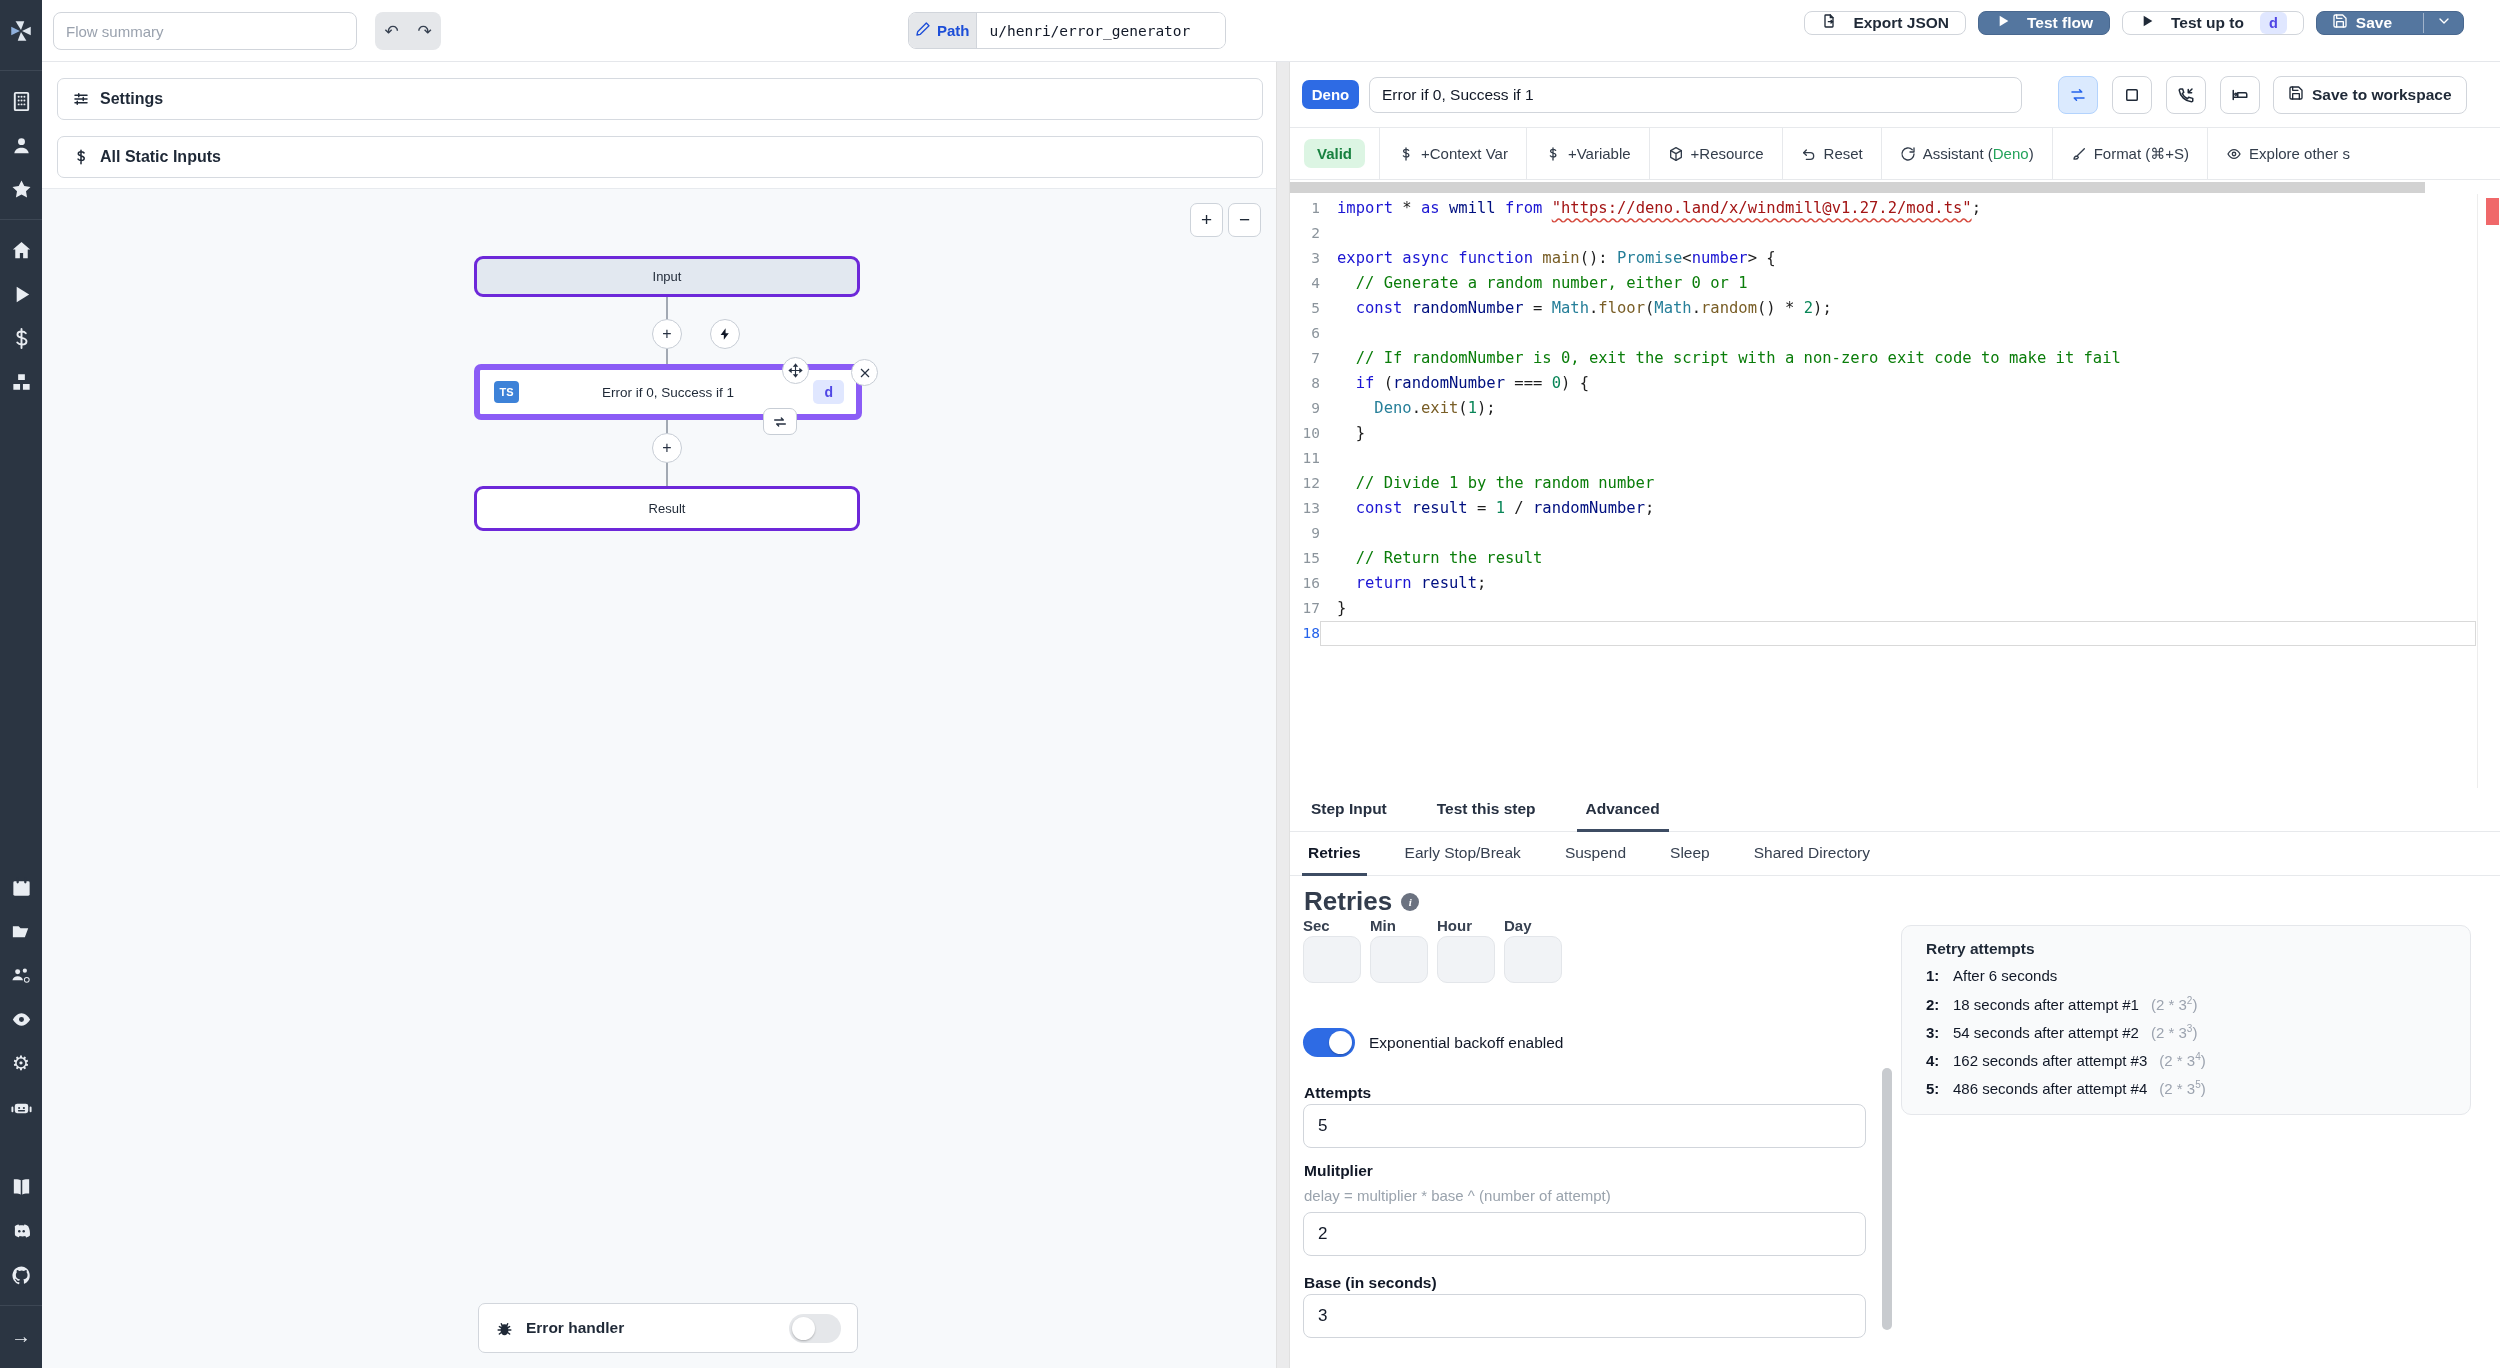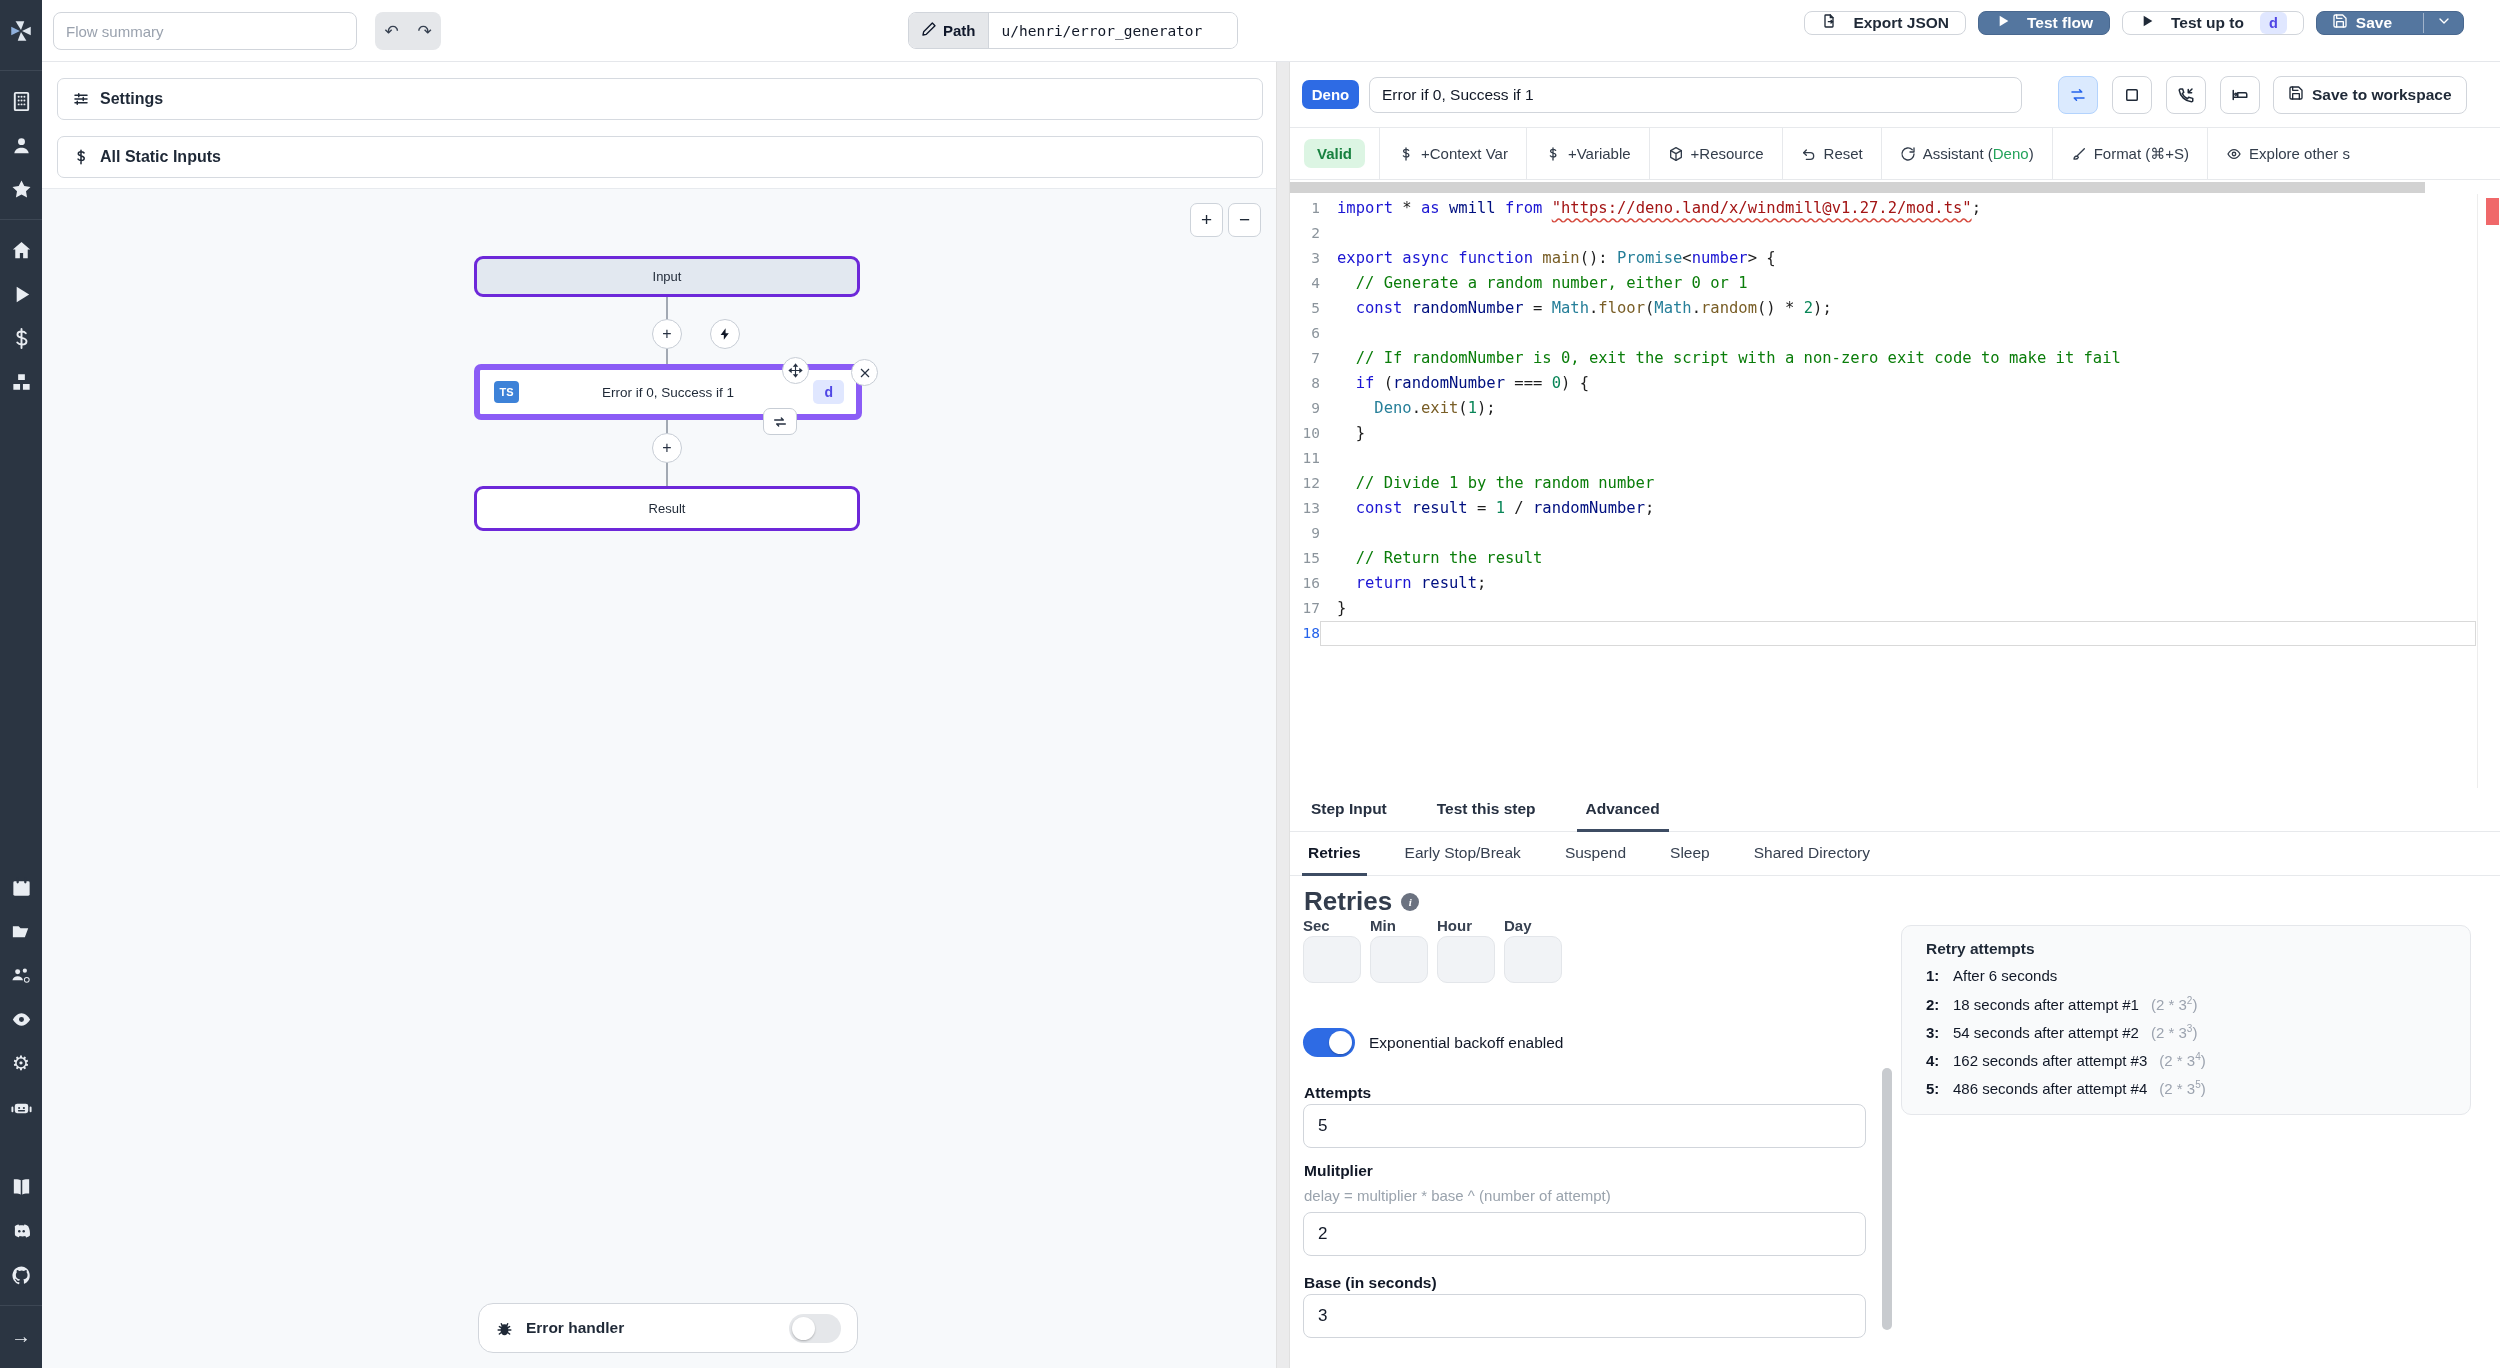--- a/index.html
+++ b/index.html
@@ -24,22 +24,22 @@
   .flow-summary { position:absolute; left:11px; top:12px; width:304px; height:38px;
     border:1px solid #d1d5db; border-radius:8px; padding:0 12px; font-size:15px; color:#111827;
     font-family:"Liberation Sans",sans-serif; }
   .flow-summary::placeholder { color:#9aa2ae; }
   .undo-redo { position:absolute; left:333px; top:12px; width:66px; height:38px; background:#e5e7ea;
     border-radius:8px; display:flex; }
   .ur-btn { width:33px; height:38px; display:flex; align-items:center; justify-content:center;
     font-size:17px; color:#374151; cursor:pointer; }
   .path-group { position:absolute; left:866px; top:12px; height:37px; display:flex;
     border:1px solid #d1d5db; border-radius:8px; overflow:hidden; }
-  .path-label { background:#e5e7ea; display:flex; align-items:center; gap:6px; padding:0 12px;
-    font-size:15px; font-weight:700; color:#0f172a; border-right:1px solid #d1d5db; }
+  .path-label { background:#e5e7ea; display:flex; align-items:center; gap:6px; padding:0 6px;
+    font-size:15px; font-weight:700; color:#1d4ed8; border-right:1px solid #d1d5db; }
   .path-value { display:flex; align-items:center; padding:0 13px; min-width:248px;
     font-family:"DejaVu Sans Mono", monospace; font-size:14.5px; color:#111827; background:#fff; }
   .top-actions { position:absolute; right:36px; top:11px; display:flex; gap:12px; }
   .btn { height:24px; display:flex; align-items:center; gap:16px; padding:0 16px; border-radius:8px;
     font-size:15.5px; font-weight:700; cursor:pointer; white-space:nowrap; }
   .btn-outline { border:1px solid #d1d5db; background:#fff; color:#1f2937; }
   .btn-slate { background:#54769f; border:1px solid #49688f; color:#fff; }
   .badge-d { background:#e0e7ff; color:#4f46e5; border-radius:6px; padding:3px 9px; font-size:14.5px; font-weight:700; }
   .save-split { display:flex; padding:0;text-align:center; }
   .save-main { display:flex; align-items:center; gap:8px; padding:0 15px; }
@@ -67,21 +67,21 @@
     color:#273142; font-size:16px; cursor:pointer; }
   .circle-sm { width:27px; height:27px; }
   .rect-btn { position:absolute; width:34px; height:27px; border-radius:7px; background:#fff;
     border:1px solid #c7cdd5; display:flex; align-items:center; justify-content:center;
     color:#273142; font-size:14px; cursor:pointer; }
   .ts-badge { position:absolute; left:14px; top:50%; transform:translateY(-50%); width:25px; height:22px;
     background:#3d82d8; color:#fff; border-radius:4px; font-size:11px; font-weight:700;
     display:flex; align-items:center; justify-content:center; }
   .d-badge { position:absolute; right:12px; top:50%; transform:translateY(-50%); background:#e0e7ff;
     color:#4f46e5; border-radius:5px; padding:4px 11px; font-size:14px; font-weight:700; }
-  .error-handler { position:absolute; background:#fff; border:1px solid #d2d6dc; border-radius:15px;
+  .error-handler { position:absolute; background:#fff; border:1px solid #d2d6dc; border-radius:7px;
     display:flex; align-items:center; gap:12px; padding:12px 16px; font-size:15.5px; font-weight:700; }
   .toggle { width:52px; height:29px; border-radius:15px; position:relative; cursor:pointer; }
   .toggle .knob { position:absolute; top:3px; width:23px; height:23px; border-radius:50%; background:#fff;
     box-shadow:0 1px 2px rgba(0,0,0,.25); }
   .toggle-off { background:#e5e7ea; } .toggle-off .knob { left:3px; }
   .toggle-on { background:#2e6be4; } .toggle-on .knob { right:3px; }
   .eh-toggle { margin-left:auto; }
   .splitter { position:absolute; left:1276px; top:62px; width:14px; bottom:0; background:#ebebec;
     border-left:1px solid #e0e0e0; border-right:1px solid #e0e0e0; cursor:col-resize; }
 

